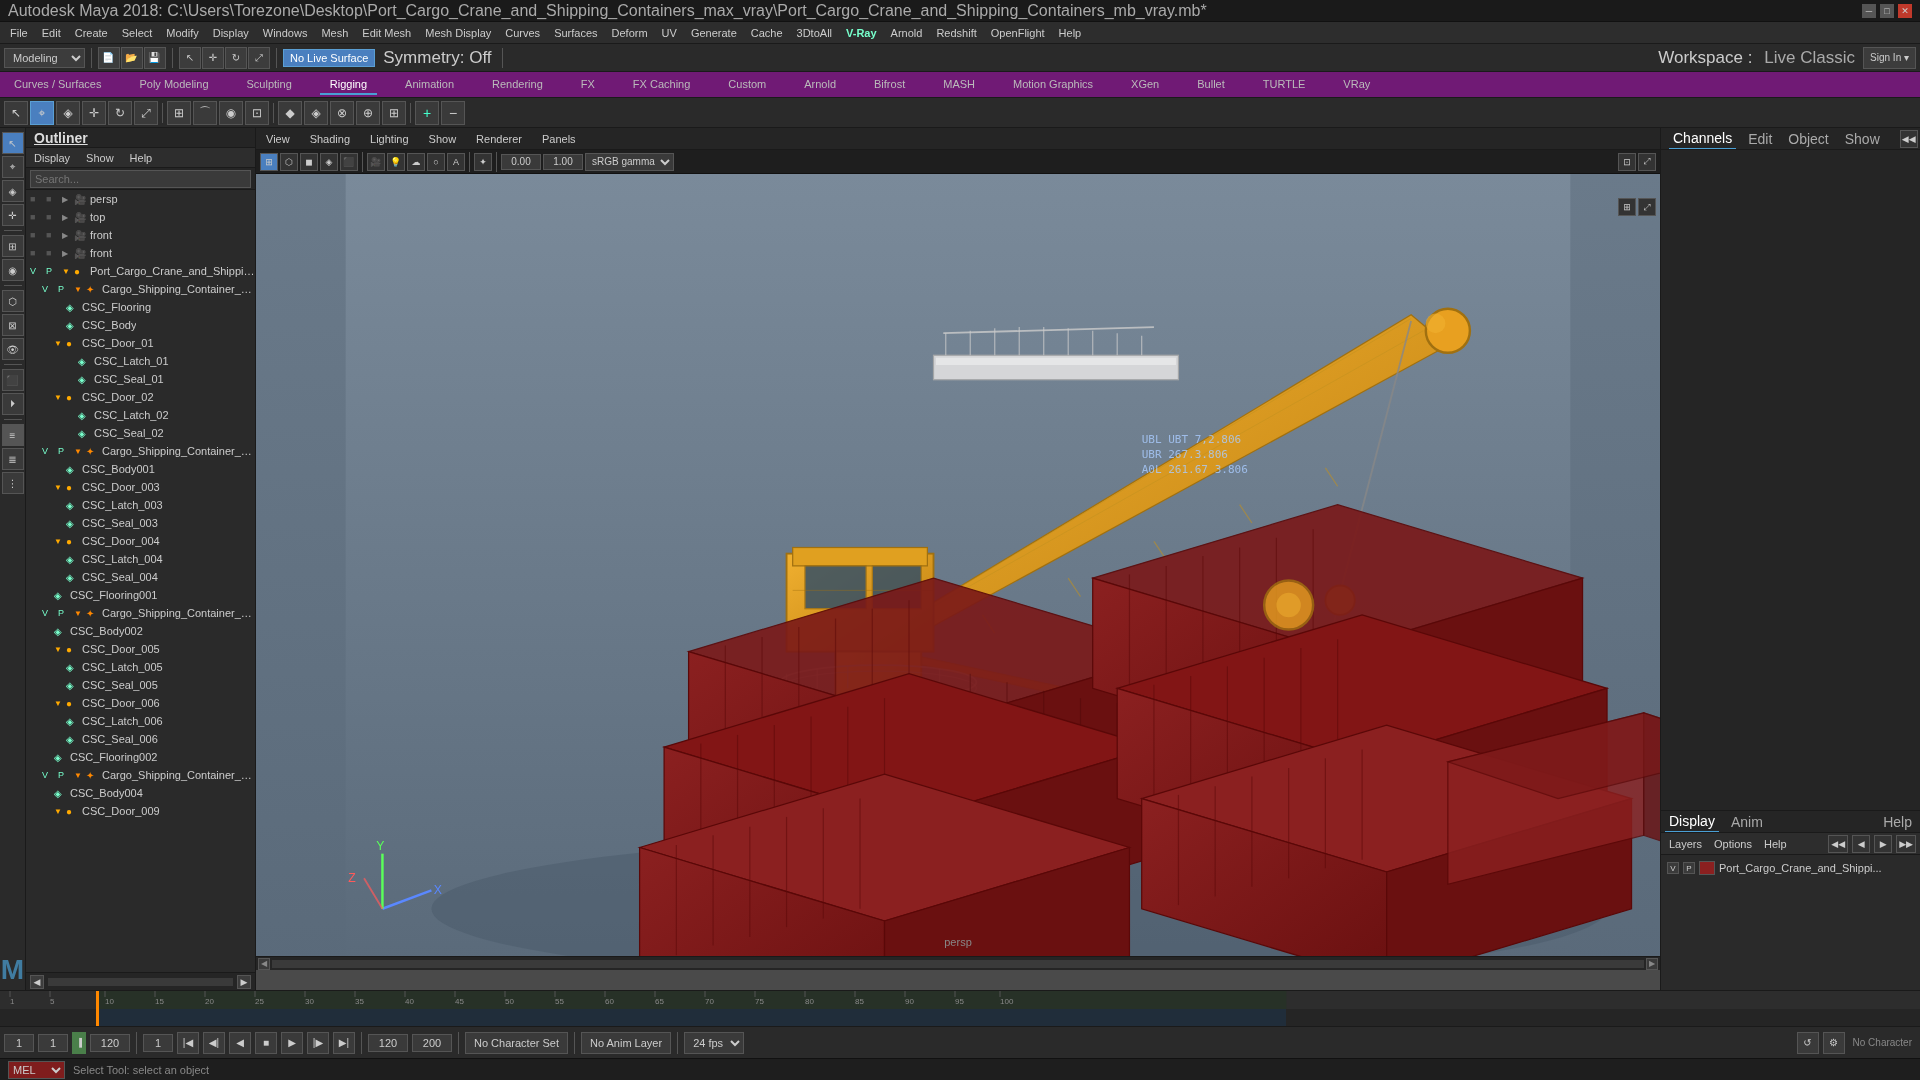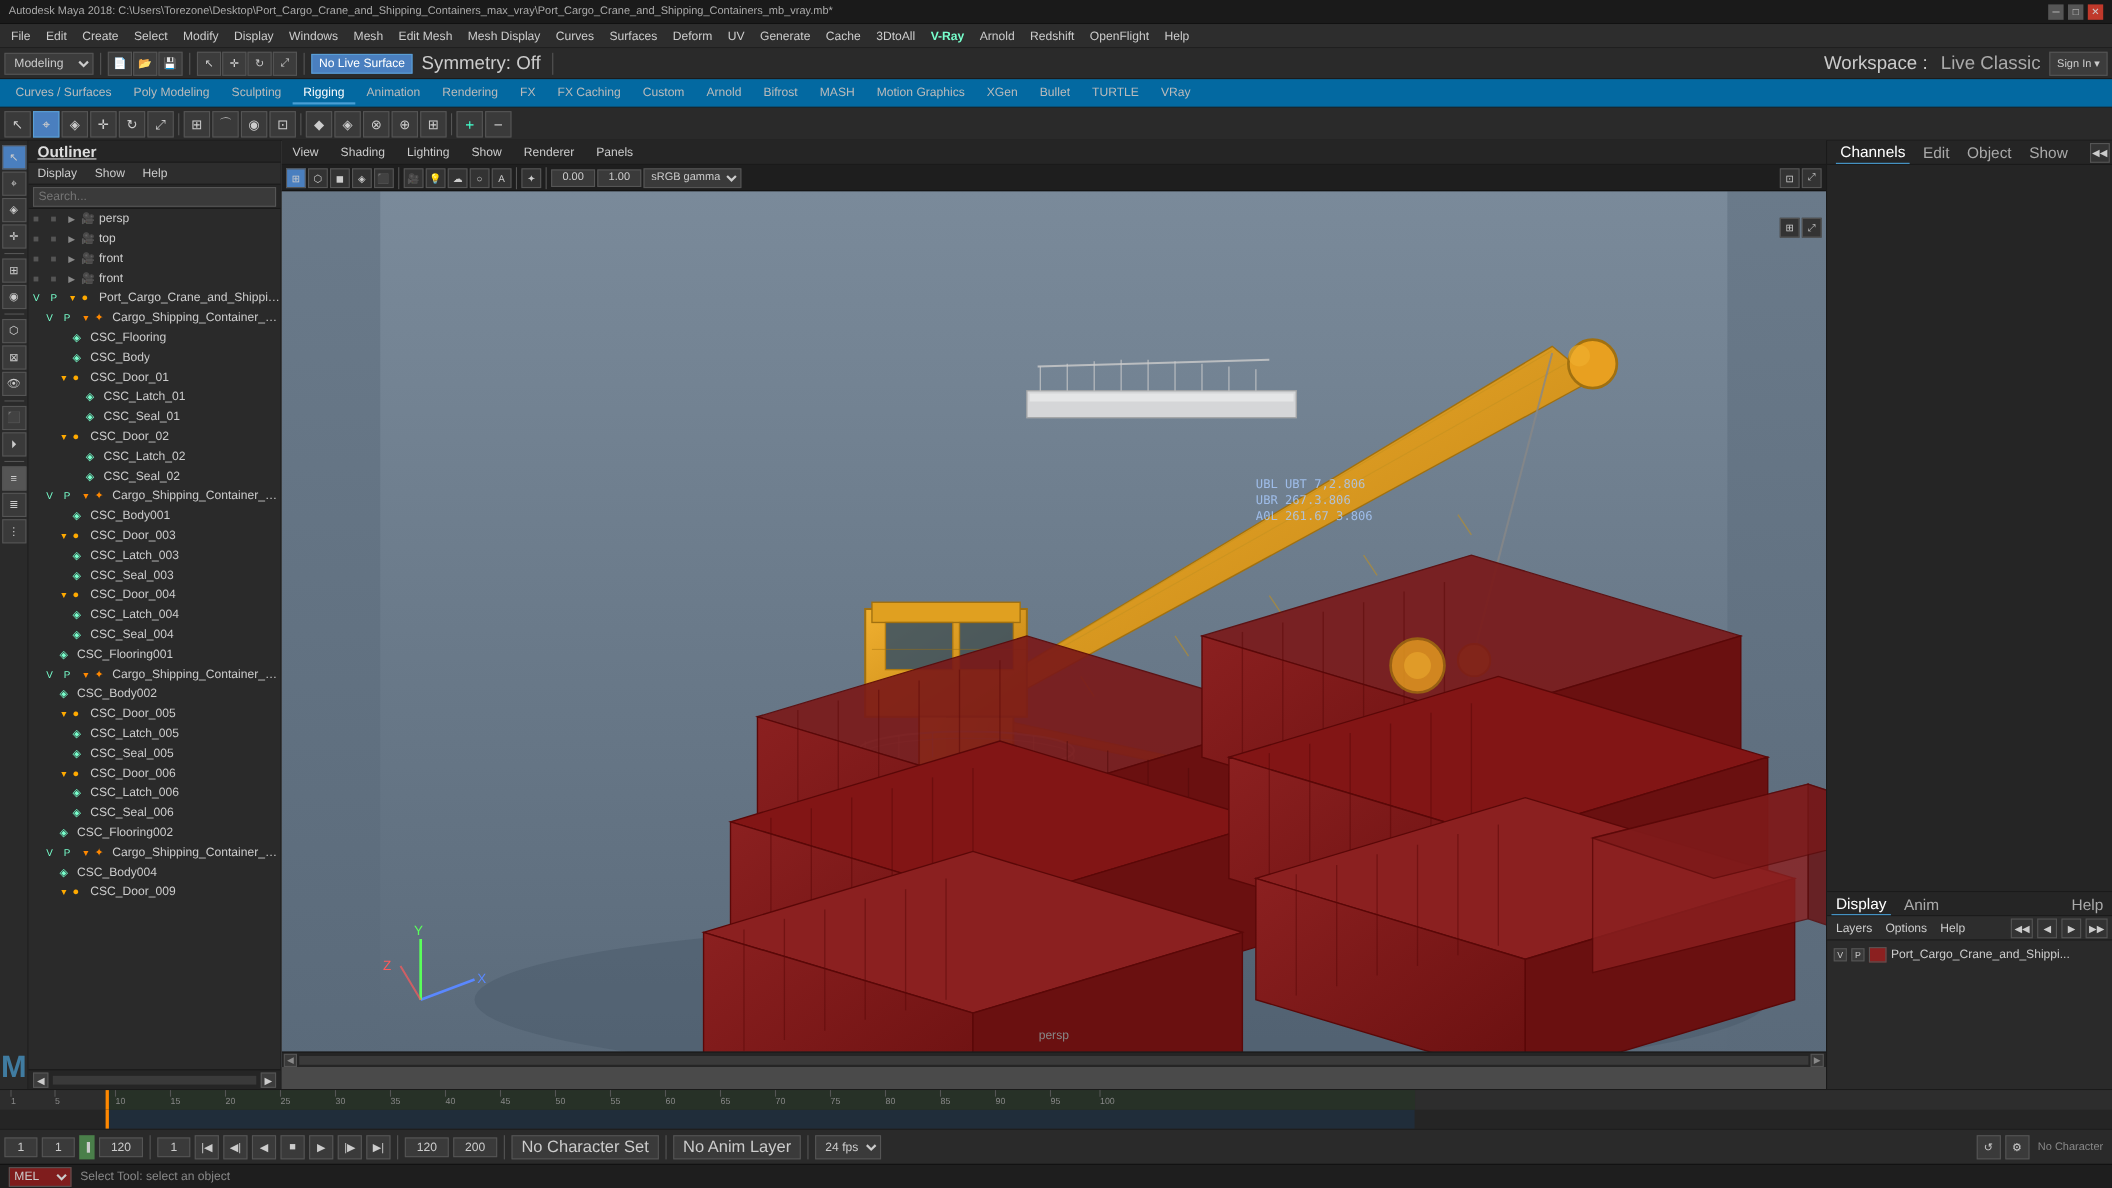--- a/index.html
+++ b/index.html
@@ -17,21 +17,21 @@
     
     #title-bar {
       height: 22px;
       background: #1a1a1a;
       display: flex;
       align-items: center;
       justify-content: space-between;
       padding: 0 8px;
       border-bottom: 1px solid #111;
     }
-    #title-bar .title { font-size: 10px; color: #aaa; }
+    #title-bar .title { font-size: 16px; color: #aaa; }
     #title-bar .win-controls { display: flex; gap: 4px; }
     #title-bar .win-btn {
       width: 14px; height: 14px; border: none; cursor: pointer;
       background: #555; color: #ccc; font-size: 9px; display: flex; align-items: center; justify-content: center;
     }
     #title-bar .win-btn.close { background: #c0392b; }
 
     
     #menu-bar {
       height: 22px;
@@ -73,25 +73,25 @@
       color: #ccc; cursor: pointer; display: flex; align-items: center; justify-content: center;
       font-size: 10px;
     }
     .tb-group { display: flex; align-items: center; gap: 1px; }
     .tb-text { color: #ccc; font-size: 17px; padding: 0 4px; }
     .tb-highlight { background: #4a7fbf; border: 1px solid #5a9fd4; color: #fff; font-size: 11px; padding: 2px 6px; }
 
     
     #toolbar2 {
       height: 26px;
-      background: #0369a1;
+      background: #701a75;
       display: flex;
       align-items: center;
       padding: 0 4px;
-      gap: 0;
+      gap: 18px;
       border-bottom: 1px solid #1a1a1a;
     }
     .tab-item {
       padding: 3px 10px;
       cursor: pointer;
       color: #bbb;
       font-size: 11px;
       border-bottom: 2px solid transparent;
     }
     .tab-item.active { color: #fff; border-bottom: 2px solid #4a9fd4; }
@@ -329,21 +329,21 @@
       padding: 0 4px;
       gap: 4px;
       border-top: 1px solid #1a1a1a;
     }
     .bc-input {
       width: 40px; height: 18px; background: #3a3a3a; border: 1px solid #555;
       color: #ccc; font-size: 11px; padding: 0 2px; text-align: center;
     }
     .bc-btn {
       height: 22px; padding: 0 8px; background: #3a3a3a; border: 1px solid #555;
-      color: #ccc; font-size: 15px; cursor: pointer; display: flex; align-items: center;
+      color: #ccc; font-size: 11px; cursor: pointer; display: flex; align-items: center;
     }
     .bc-dropdown {
       height: 22px; background: #3a3a3a; border: 1px solid #555;
       color: #ccc; font-size: 11px; padding: 0 4px;
     }
     .bc-sep { width: 1px; height: 22px; background: #555; margin: 0 2px; }
     .playback-btn {
       width: 22px; height: 22px; background: #3a3a3a; border: 1px solid #555;
       color: #ccc; cursor: pointer; display: flex; align-items: center; justify-content: center;
       font-size: 10px;

